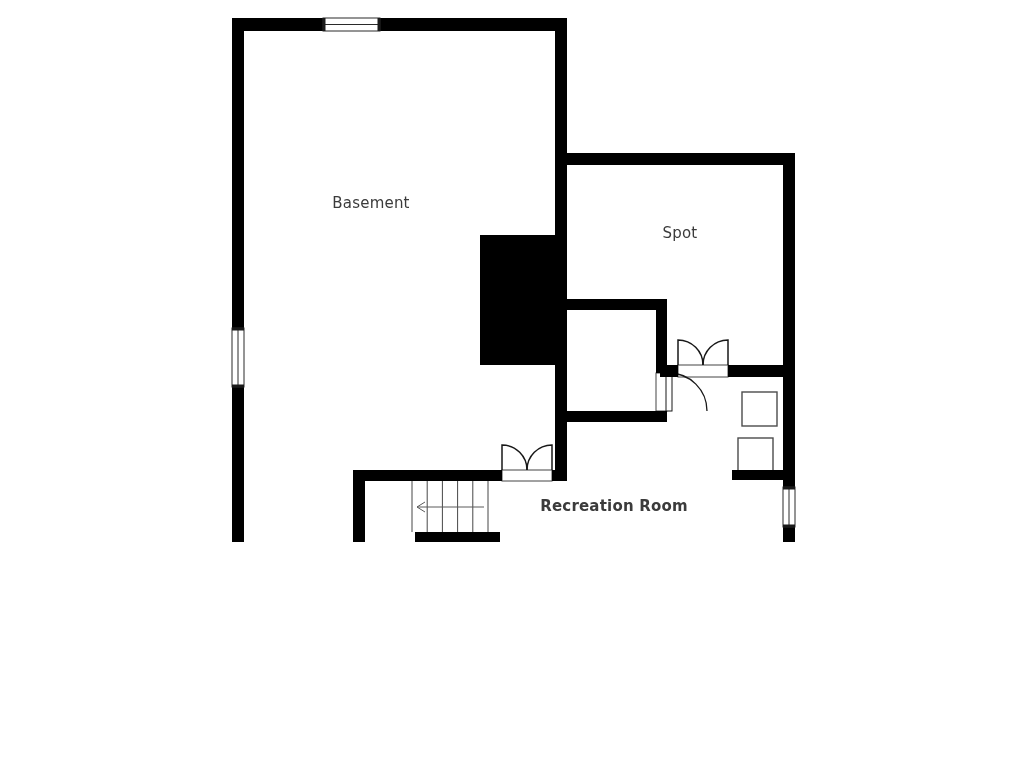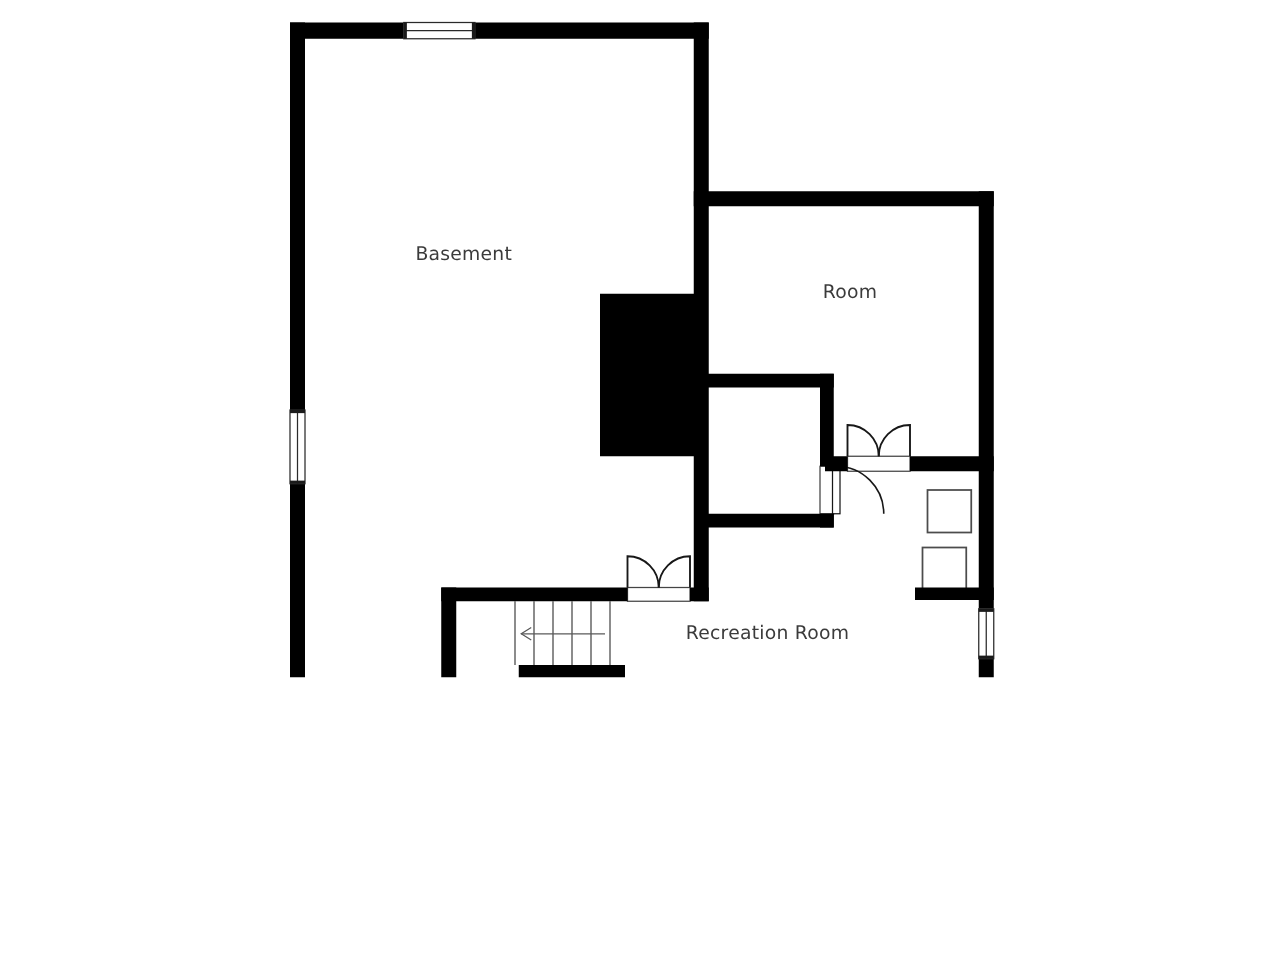--- a/index.html
+++ b/index.html
@@ -81,22 +81,22 @@
       <line x1="238" y1="328" x2="238" y2="387" stroke="#2a2a2a" stroke-width="1"></line>
       <rect x="232" y="328" width="12" height="2.5" fill="#1a1a1a"></rect>
       <rect x="232" y="384.5" width="12" height="2.5" fill="#1a1a1a"></rect>
       <rect x="783" y="487" width="12" height="40" fill="#ffffff" stroke="#2a2a2a" stroke-width="1"></rect>
       <line x1="789" y1="487" x2="789" y2="527" stroke="#2a2a2a" stroke-width="1"></line>
       <rect x="783" y="487" width="12" height="2.5" fill="#1a1a1a"></rect>
       <rect x="783" y="524.5" width="12" height="2.5" fill="#1a1a1a"></rect>
     </svg>
 
   <div class="room-label" style="left: 371px; top: 203px;">Basement</div>
-  <div class="room-label" style="left: 680px; top: 233px;">Room</div>
-  <div class="room-label" style="left: 614px; top: 506px;">Recreation Room</div>
+  <div class="room-label" style="left: 680px; top: 233px;">Spot</div>
+  <div class="room-label" style="left: 614px; top: 506px; font-weight: bold;">Recreation Room</div>
 
   <div class="logo">
     <svg width="22" height="24" viewBox="0 0 24 26">
       <path d="M8.2 2.0 L9.6 4.0 C11 4.2 11.8 5.2 11.9 6.4 L11.7 7.6
                C13.8 9.0 15.8 11.5 16.4 14.5 C17.8 14.0 19.2 12.6 19.0 10.8
                L20.4 10.4 C21.2 13.4 19.6 16.2 16.8 17.0 L16.6 21.5 L17.8 21.5
                L17.8 22.6 L14.8 22.6 L14.9 17.6 C14.9 17.6 10.5 17.8 9.2 16.2
                L9.0 21.5 L10.2 21.5 L10.2 22.6 L7.2 22.6 L7.2 14.0
                C6.2 12.0 6.4 9.0 7.6 7.4 L7.0 6.2 C6.2 6.0 5.6 5.2 5.6 4.4 Z" fill="none" stroke="#1a1a1a" stroke-width="0.9" stroke-linejoin="round"></path>
     </svg>

